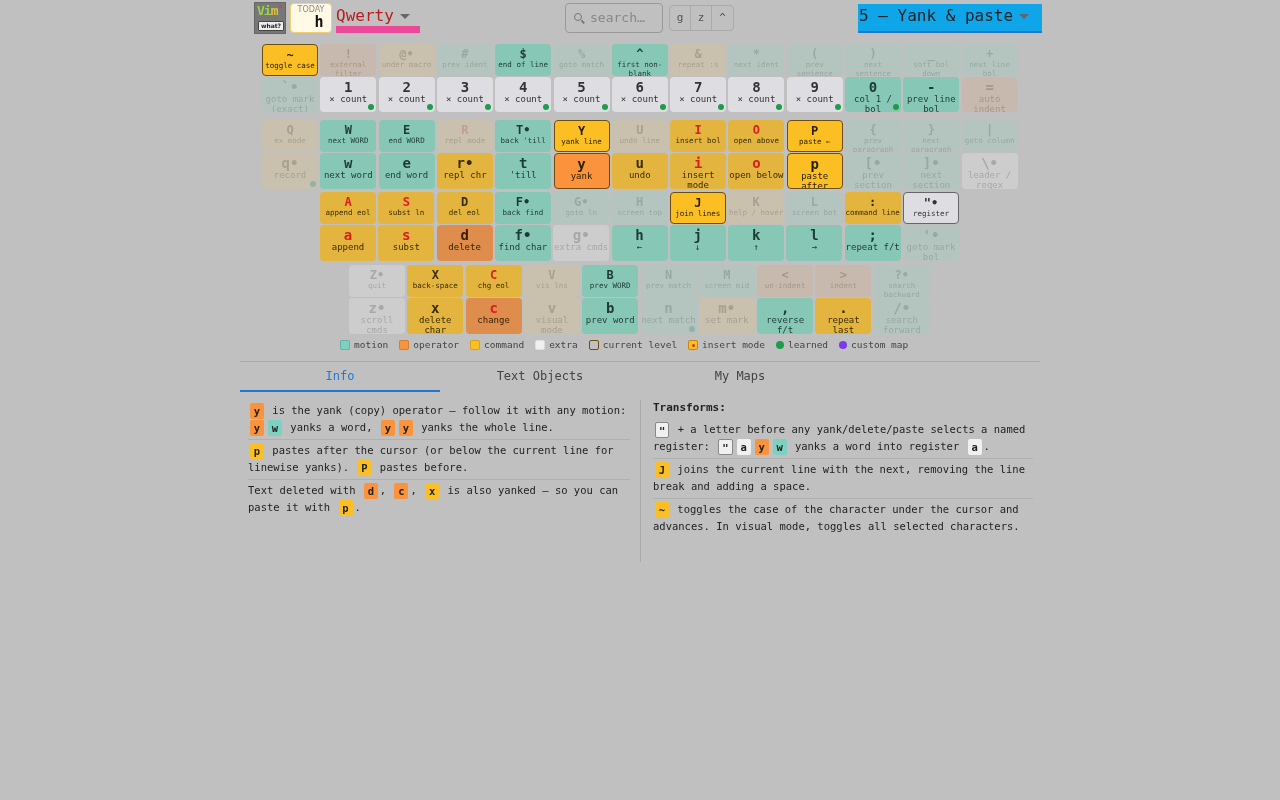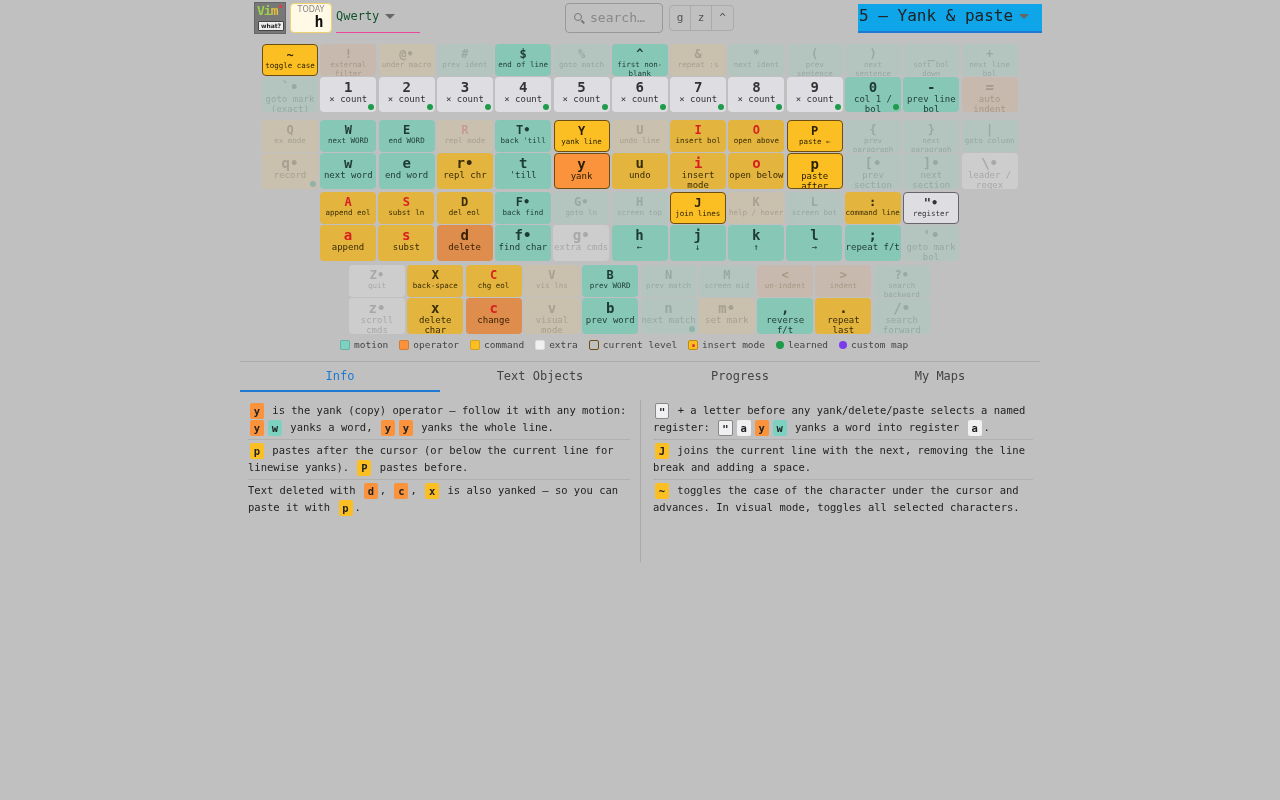--- a/index.html
+++ b/index.html
@@ -9,21 +9,21 @@
   
   .hdr { position: absolute; left: 8px; top: 0; width: 800px; height: 40px; }
   .logo { position: absolute; left: 6px; top: 2px; width: 32px; height: 32px; background: #777; border: 1px solid #666; }
   .logo .vim { position: absolute; left: 2px; top: 0; font: bold 13px "DejaVu Sans Mono", monospace; color: #9ad04a; letter-spacing: -1px; }
   .logo .vim span.m { color: #e0c040; }
   .logo .what { position: absolute; left: 3px; bottom: 2px; width: 26px; height: 10px; background: #eee; border: 1px solid #444; font: bold 6px "DejaVu Sans", sans-serif; color: #222; text-align: center; line-height: 8px; border-radius: 1px; }
   .logo .dot { position: absolute; right: 3px; top: 2px; width: 3px; height: 3px; background: #e04040; }
   .today { position: absolute; left: 42px; top: 3px; width: 42px; height: 30px; background: #fff9e6; border: 1px solid #f0d070; border-radius: 4px; text-align: center; }
   .today .lbl { font: 8px "DejaVu Sans", sans-serif; color: #888; line-height: 10px; margin-top: 1px; }
   .today .key { font: bold 15px "DejaVu Sans Mono", monospace; line-height: 15px; color: #111; }
-  .layout-sel { position: absolute; left: 88px; top: 4px; width: 84px; height: 29px; border-bottom: 1px solid #ec4899; font-size: 12px; color: #14532d; padding-left: 0; line-height: 24px; }
+  .layout-sel { position: absolute; left: 88px; top: 4px; width: 84px; height: 29px; border-bottom: 7px solid #ec4899; font-size: 16px; color: #b91c1c; padding-left: 0; line-height: 24px; }
   .caret { display: inline-block; width: 0; height: 0; border-left: 5px solid transparent; border-right: 5px solid transparent; border-top: 5px solid #666; vertical-align: middle; margin-left: 6px; }
   .search { position: absolute; left: 317px; top: 3px; width: 98px; height: 30px; border: 1px solid #999; border-radius: 4px; font-size: 13px; color: #888; line-height: 28px; padding-left: 24px; }
   .search .ico { position: absolute; left: 8px; top: 9px; width: 8px; height: 8px; border: 1.5px solid #777; border-radius: 50%; }
   .search .ico::after { content: ""; position: absolute; left: 6px; top: 7px; width: 4px; height: 1.5px; background: #777; transform: rotate(45deg); }
   .tog { position: absolute; left: 421px; top: 5px; height: 26px; display: flex; border: 1px solid #aaa; border-radius: 4px; }
   .tog div { width: 21px; height: 24px; line-height: 24px; text-align: center; font-size: 11px; color: #555; border-right: 1px solid #aaa; }
   .tog div:last-child { border-right: none; }
   .level-sel { position: absolute; left: 610px; top: 4px; width: 184px; height: 29px; background: #0ea5e9; border-bottom: 2px solid #1f78d1; font-size: 16px; color: #222; padding-left: 1px; line-height: 24px; }
 
   
@@ -524,39 +524,39 @@
       </div>
       <div class="leg">
         <span class="sw circ" style="background: rgb(124, 58, 237);"></span>
         <span>custom map</span>
       </div>
     </div>
 
   <div class="tabs">
     <div class="tab active">Info</div>
     <div class="tab">Text Objects</div>
-    <div class="tab">Progress</div>
     <div class="tab">My Maps</div>
   </div>
 
   <div class="info">
     <div class="col l">
       <div class="para">
         <span class="kc op">y</span> <span>is the yank (copy) operator — follow it with any motion:</span><br>
         <span class="kc op">y</span><span class="kc mo">w</span> <span>yanks a word,</span> <span class="kc op">y</span><span class="kc op">y</span> <span>yanks the whole line.</span>
       </div>
       <div class="para">
         <span class="kc cm">p</span> <span>pastes after the cursor (or below the current line for linewise yanks).</span> <span class="kc cm">P</span> <span>pastes before.</span>
       </div>
       <div class="para">
         <span>Text deleted with</span> <span class="kc op">d</span>, <span class="kc op">c</span>, <span class="kc cm">x</span> <span>is also yanked — so you can paste it with</span> <span class="kc cm">p</span>.
       </div>
     </div>
     <div class="vsep"></div>
     <div class="col r">
+      <div class="h">Transforms:</div>
       <div class="para">
         <span class="kc ex">"</span> <span>+ a letter before any yank/delete/paste selects a named register:</span> <span class="kc ex">"</span><span class="kc ex2">a</span><span class="kc op">y</span><span class="kc mo">w</span> <span>yanks a word into register</span> <span class="kc ex2">a</span>.
       </div>
       <div class="para">
         <span class="kc cm">J</span> <span>joins the current line with the next, removing the line break and adding a space.</span>
       </div>
       <div class="para">
         <span class="kc cm">~</span> <span>toggles the case of the character under the cursor and advances. In visual mode, toggles all selected characters.</span>
       </div>
     </div>

